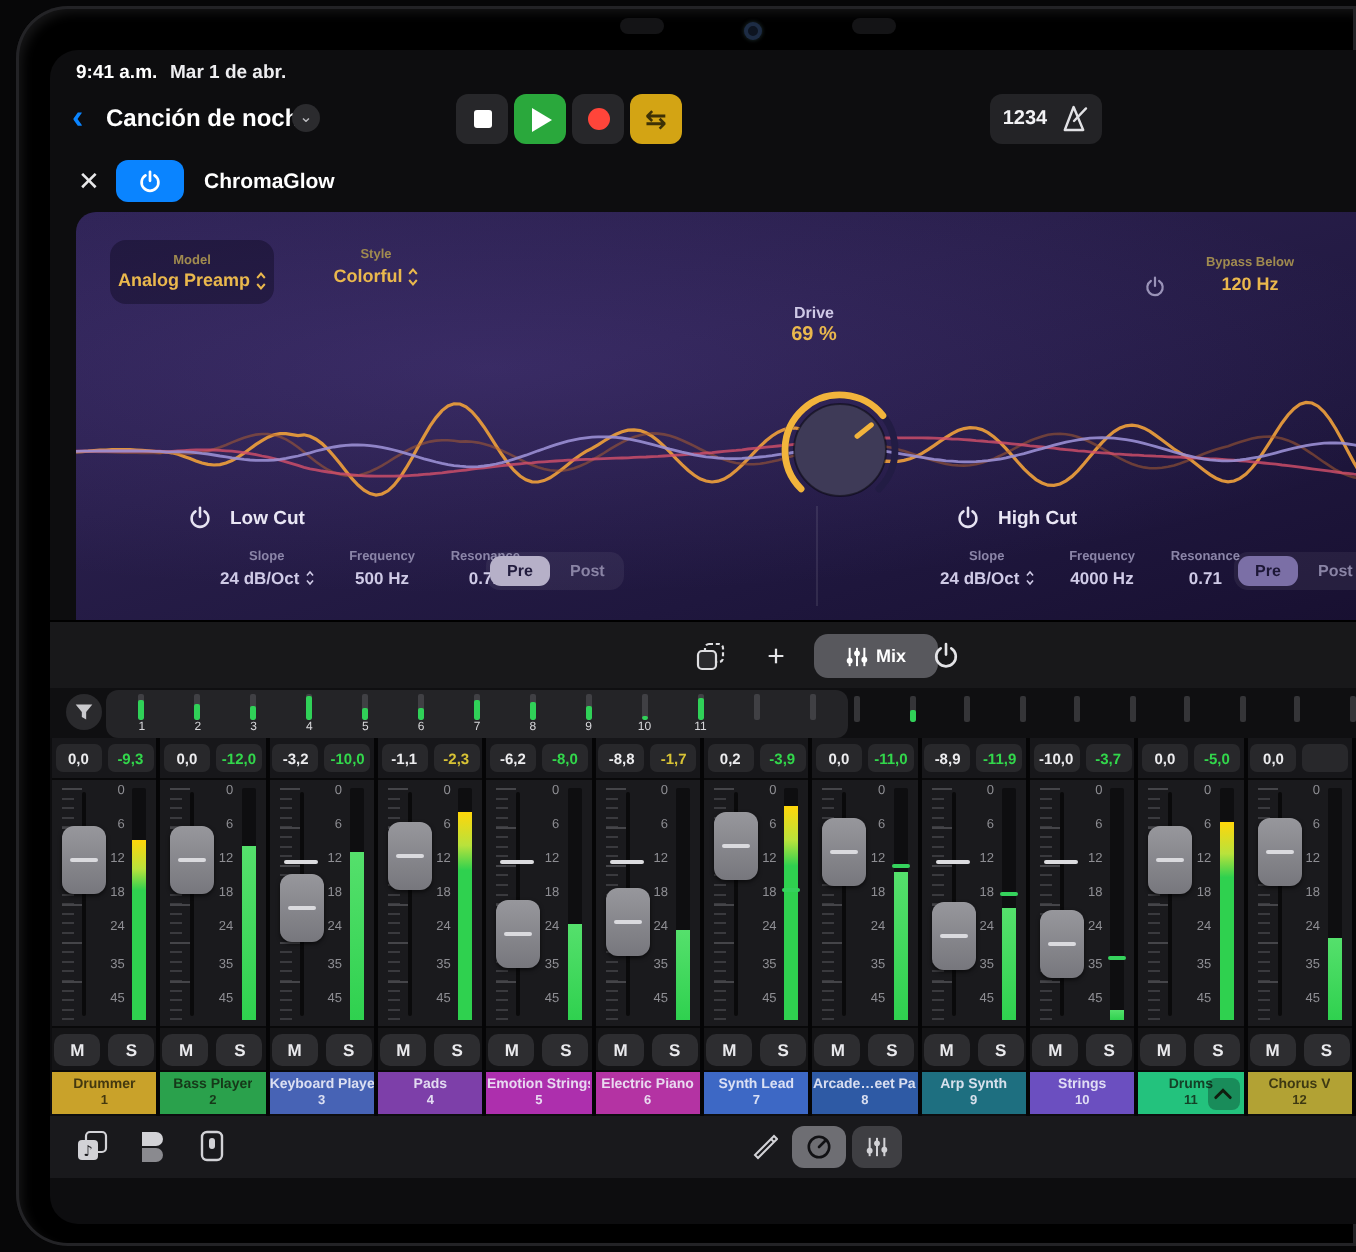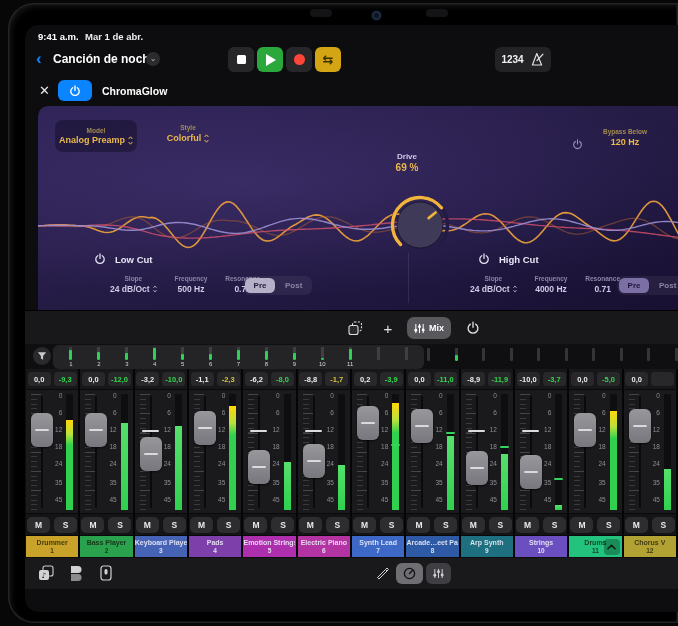--- a/index.html
+++ b/index.html
@@ -84,21 +84,21 @@
   #highcut-seg{left:579px;}
   .seg-btn{min-width:30px;padding:0 8px;border-radius:5.5px;font-size:8px;font-weight:700;color:#8a84a5;
     display:flex;align-items:center;justify-content:center;}
   .seg-btn.on-light{background:#b6b0c8;color:#221c3e;}
   .seg-btn.on-purple{background:#7b6fa6;color:#1d1736;}
   
   #mixer-toolbar{left:0;top:285px;width:100%;height:34px;background:#18181a;border-top:1px solid #000;}
   .mt-btn{top:6px;height:22px;display:flex;align-items:center;justify-content:center;border-radius:7px;}
   #dup-button{left:316px;width:28px;}
   #add-button{left:352px;width:22px;font-size:15px;color:#e3e3e6;font-weight:400;}
-  #mix-button{left:382px;width:44px;background:#58585d;gap:4px;}
+  #mix-button{left:382px;width:62px;background:#58585d;gap:4px;}
   #mix-label{font-size:9px;font-weight:700;color:#fff;}
   #mixer-power-button{left:436px;width:24px;}
   
   #overview-row{left:0;top:319px;width:100%;height:25px;background:#0f0f11;}
   #filter-button{left:8px;top:3px;width:18px;height:18px;border-radius:50%;background:#2a2a2d;
     display:flex;align-items:center;justify-content:center;}
   #ov-pill{left:28px;top:1px;width:371px;height:24px;background:#242427;border-radius:6px;
     display:flex;align-items:stretch;padding:2px 4px 1px;}
   .ov-meter{flex:1;display:flex;flex-direction:column;align-items:center;justify-content:flex-start;}
   .ov-track{width:3px;height:13px;background:#404044;border-radius:1px;position:relative;overflow:hidden;}

